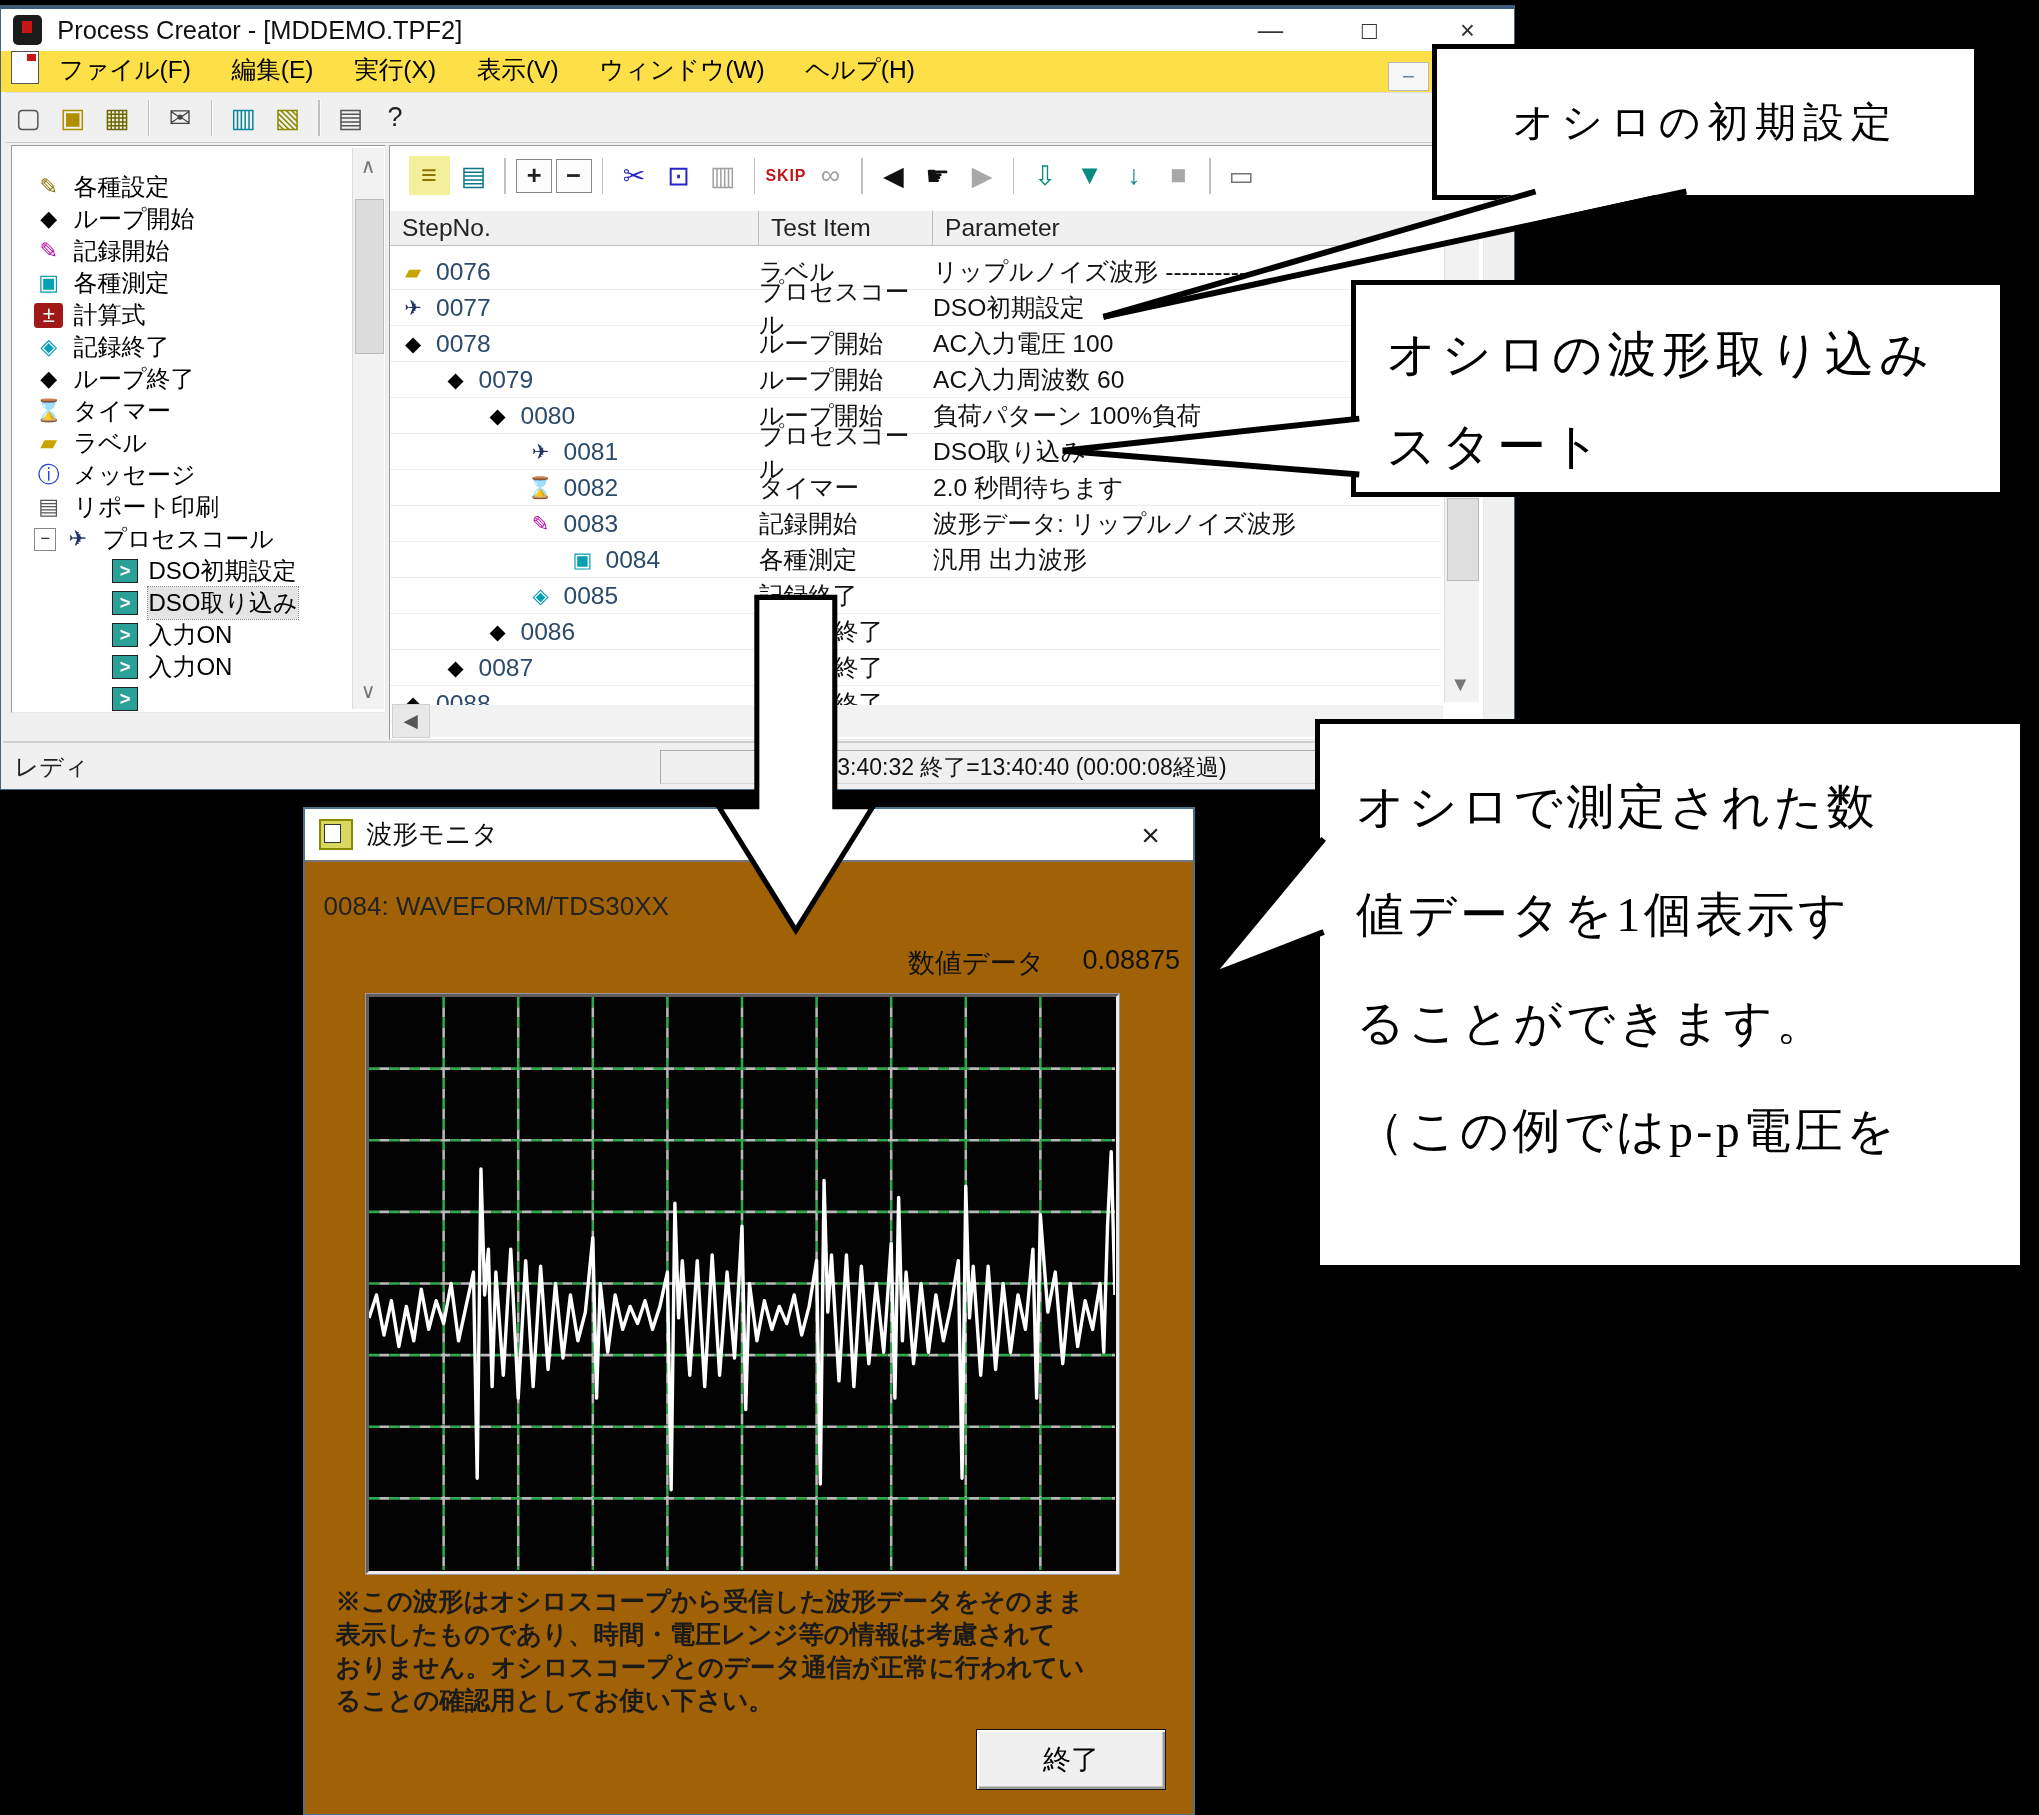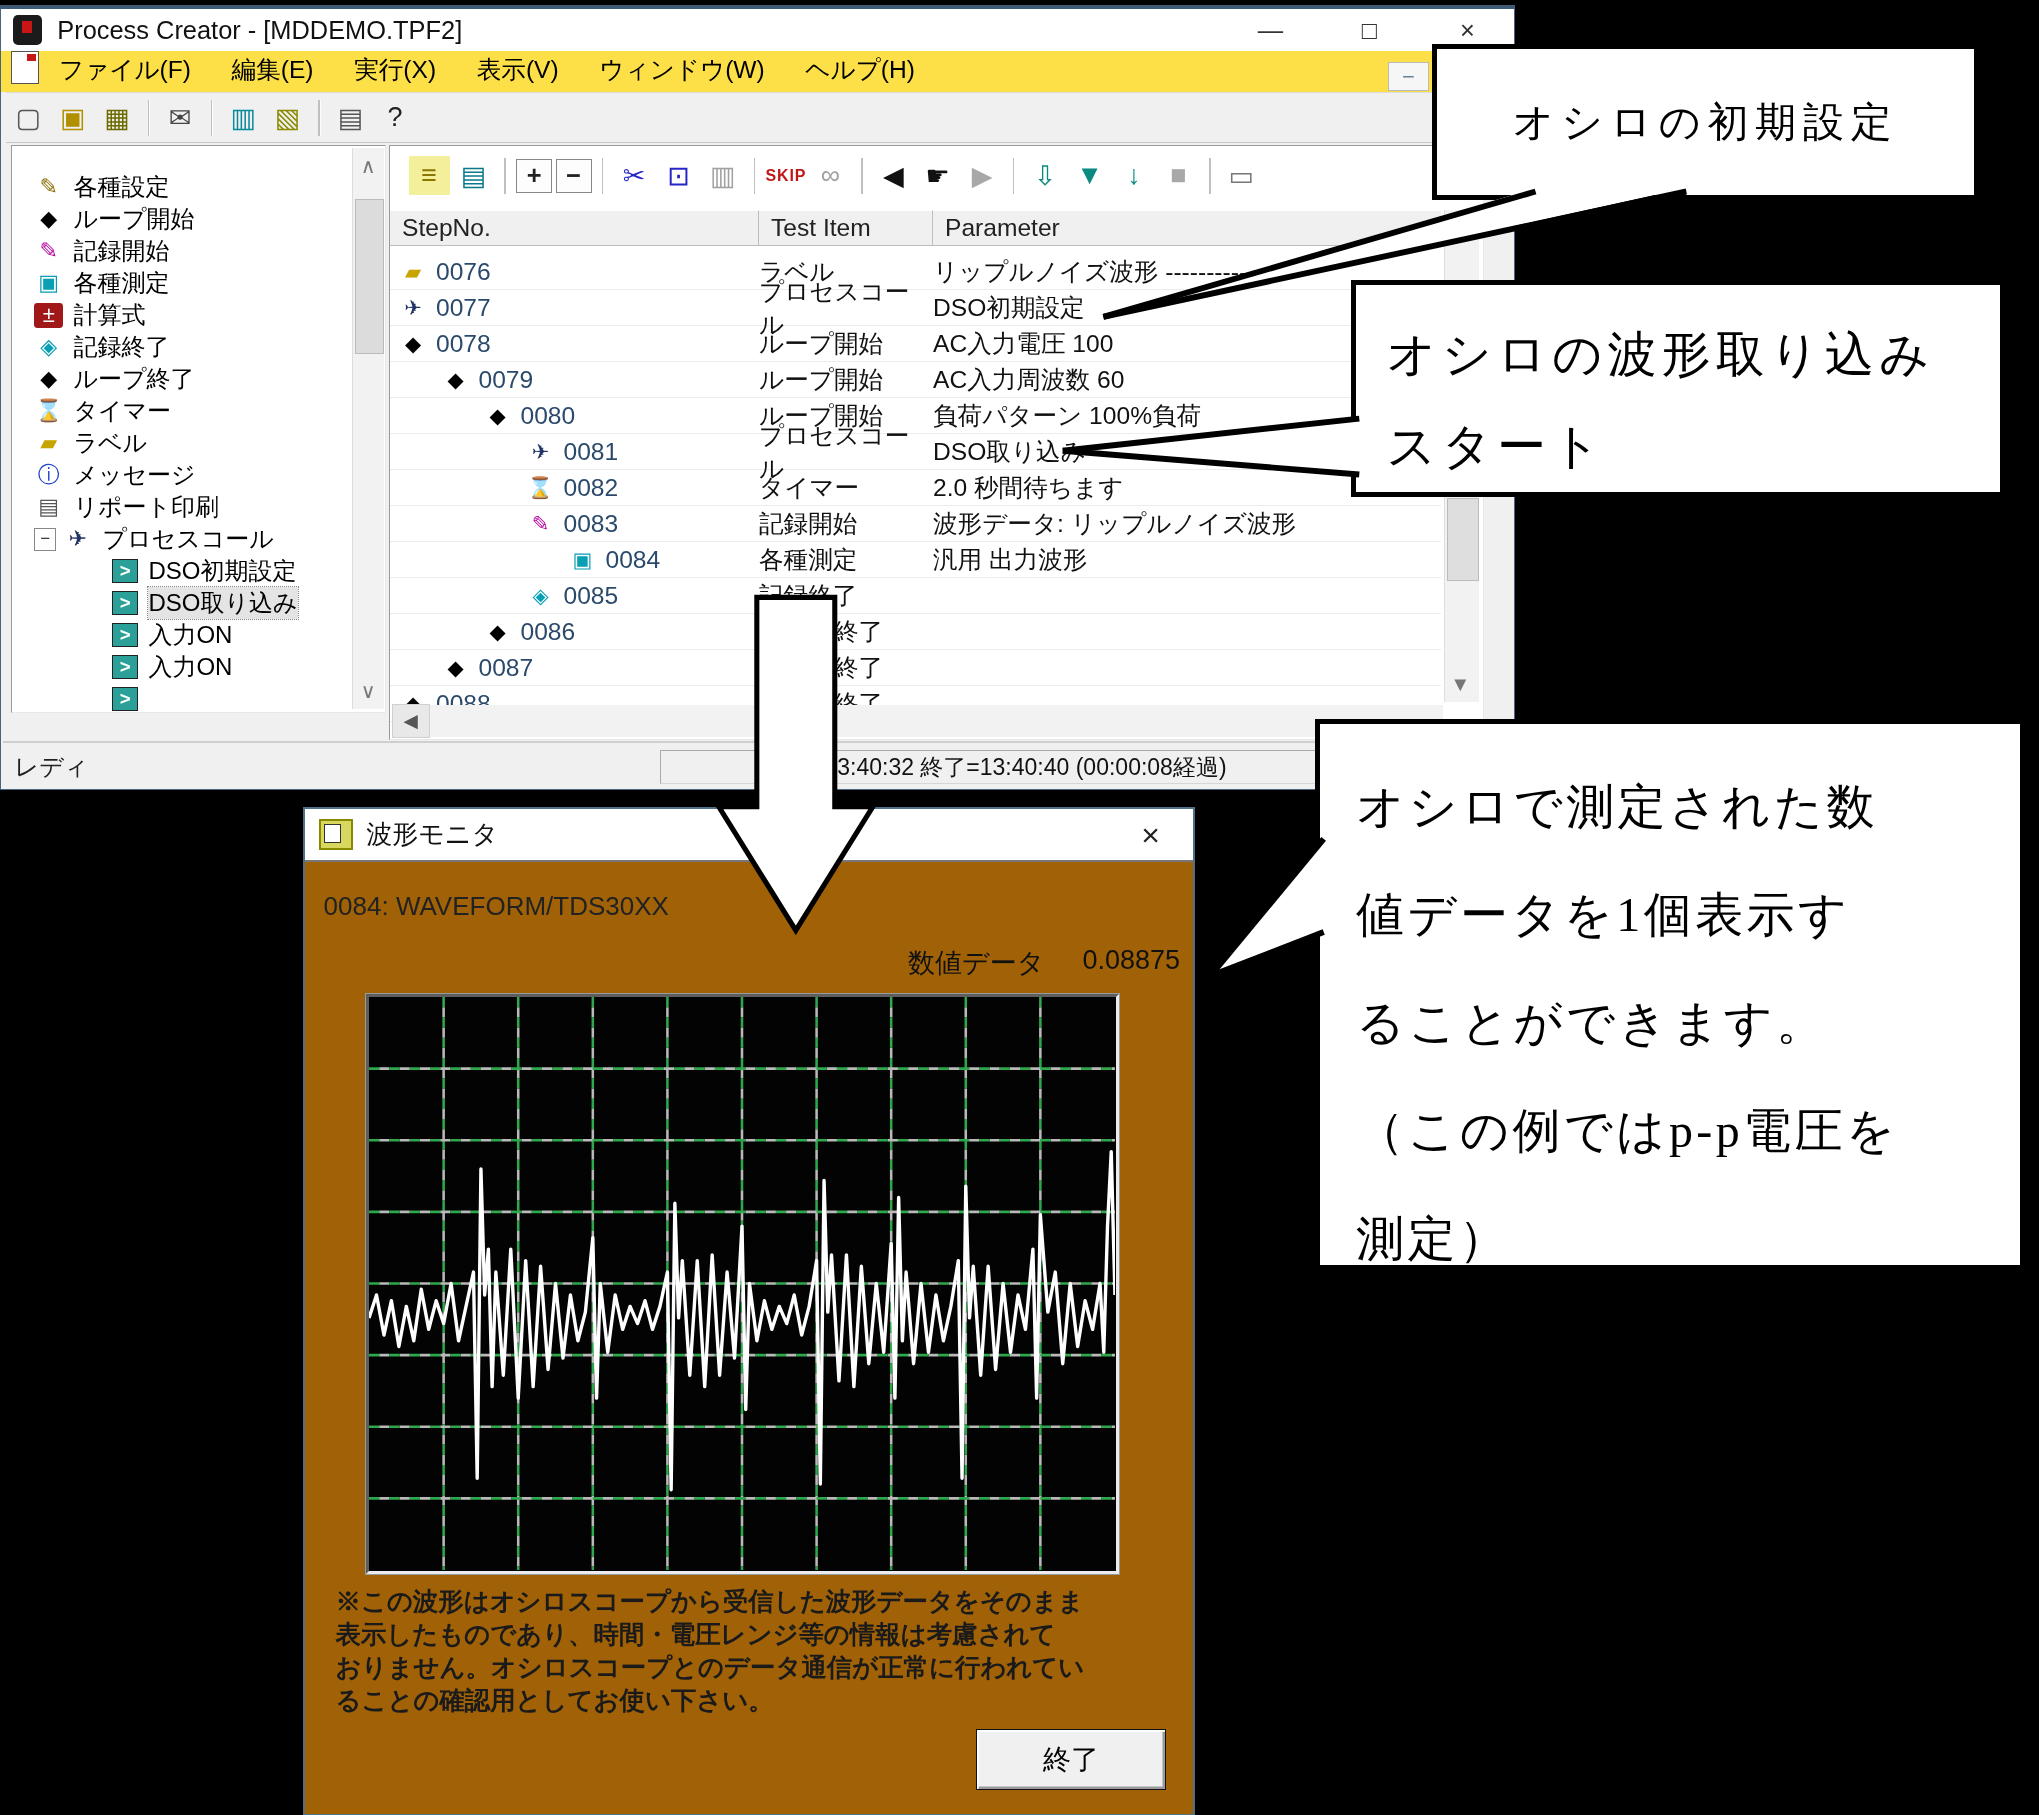--- a/index.html
+++ b/index.html
@@ -445,21 +445,20 @@
   </div>
   <div id="anno-2" class="abs callout">
     <div>オシロの波形取り込み</div>
     <div>スタート</div>
   </div>
   <div id="anno-3" class="abs callout">
     <div>オシロで測定された数</div>
     <div>値データを1個表示す</div>
     <div>ることができます。</div>
     <div>（この例ではp-p電圧を</div>
-    <div>測定）</div>
   </div>
 
   <svg id="overlay" class="abs" width="2039" height="1815" viewBox="0 0 2406 2142">
 
     <polygon points="893,705 985,705 985,952 1030,952 939,1098 848,952 893,952" fill="#ffffff" stroke="#000000" stroke-width="6"></polygon>
 
     <polygon points="1812,222 1990,222 1302,374" fill="#ffffff"></polygon>
     <line x1="1812" y1="226" x2="1302" y2="374" stroke="#000" stroke-width="7"></line>
     <line x1="1990" y1="226" x2="1302" y2="374" stroke="#000" stroke-width="7"></line>
 

